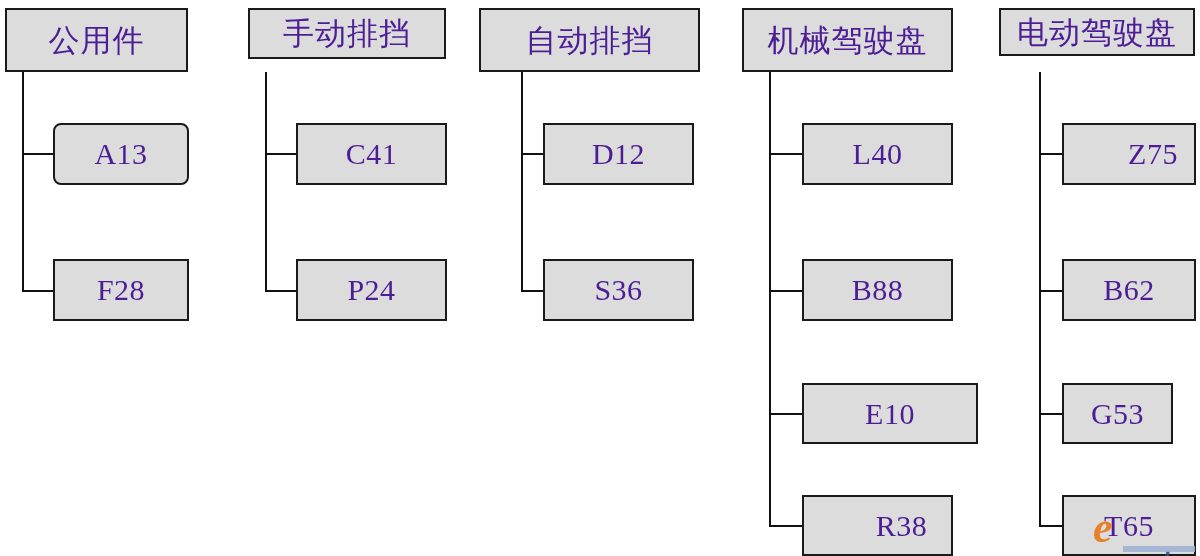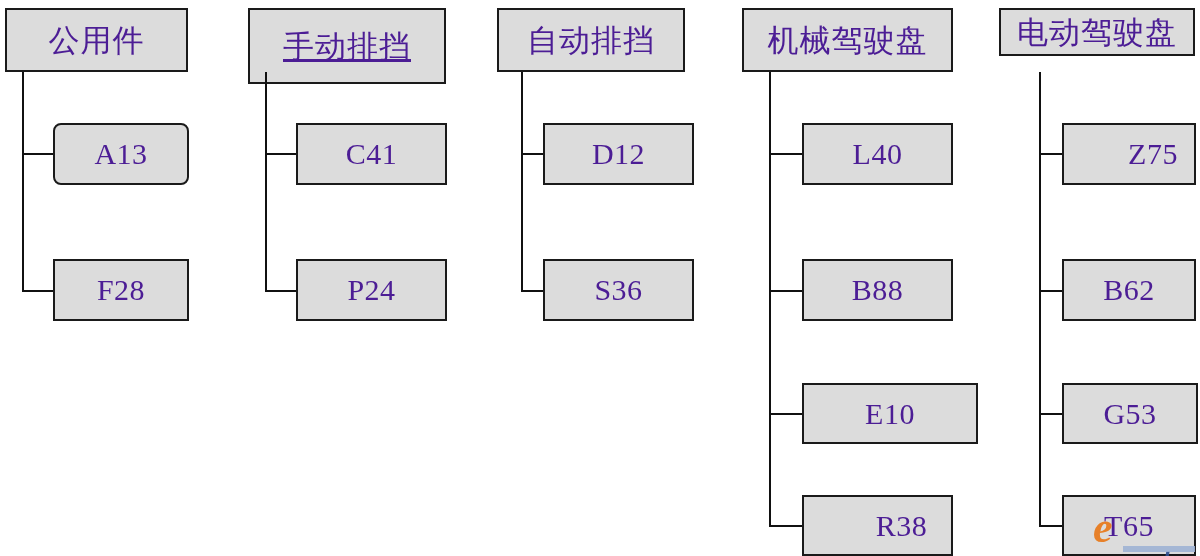--- a/index.html
+++ b/index.html
@@ -99,34 +99,34 @@
   <div class="connector trunk" style="left:22px; top:72px; height:220px;"></div>
   <div class="connector branch" style="left:22px; top:153px; width:31px;"></div>
   <div class="connector branch" style="left:22px; top:290px; width:31px;"></div>
   <div class="node leaf" style="left:53px; top:123px; width:136px; height:62px;border-radius:8px;">
     <span>A13</span>
   </div>
   <div class="node leaf" style="left:53px; top:259px; width:136px; height:62px;text-align:right;">
     <span>F28</span>
   </div>
 
-  <div class="node root" style="left:248px; top:8px; width:198px; height:76px;text-decoration:underline;">
+  <div class="node root" style="left:248px; top:8px; width:198px; height:51px;">
     <span>手动排挡</span>
   </div>
   <div class="connector trunk" style="left:265px; top:72px; height:220px;"></div>
   <div class="connector branch" style="left:265px; top:153px; width:31px;"></div>
   <div class="connector branch" style="left:265px; top:290px; width:31px;"></div>
   <div class="node leaf" style="left:296px; top:123px; width:151px; height:62px;">
     <span>C41</span>
   </div>
   <div class="node leaf" style="left:296px; top:259px; width:151px; height:62px;">
     <span>P24</span>
   </div>
 
-  <div class="node root" style="left:497px; top:8px; width:188px; height:64px;">
+  <div class="node root" style="left:479px; top:8px; width:221px; height:64px;">
     <span>自动排挡</span>
   </div>
   <div class="connector trunk" style="left:521px; top:72px; height:220px;"></div>
   <div class="connector branch" style="left:521px; top:153px; width:22px;"></div>
   <div class="connector branch" style="left:521px; top:290px; width:22px;"></div>
   <div class="node leaf" style="left:543px; top:123px; width:151px; height:62px;">
     <span>D12</span>
   </div>
   <div class="node leaf" style="left:543px; top:259px; width:151px; height:62px;">
     <span>S36</span>
@@ -160,21 +160,21 @@
   <div class="connector branch" style="left:1039px; top:153px; width:24px;"></div>
   <div class="connector branch" style="left:1039px; top:290px; width:24px;"></div>
   <div class="connector branch" style="left:1039px; top:413px; width:24px;"></div>
   <div class="connector branch" style="left:1039px; top:525px; width:24px;"></div>
   <div class="node leaf" style="left:1062px; top:123px; width:134px; height:62px;padding-left:48px;">
     <span>Z75</span>
   </div>
   <div class="node leaf" style="left:1062px; top:259px; width:134px; height:62px;">
     <span>B62</span>
   </div>
-  <div class="node leaf" style="left:1062px; top:383px; width:136px; height:61px;">
+  <div class="node leaf" style="left:1062px; top:383px; width:111px; height:61px;">
     <span>G53</span>
   </div>
   <div class="node leaf" style="left:1062px; top:495px; width:134px; height:61px;">
     <span>T65</span>
   </div>
 
   <div class="watermark" style="left:1093px; top:500px; width:105px; height:56px;">
     <span class="wm-e">e</span>
     <span class="wm-works">works</span>
     <span class="wm-bar"></span>

